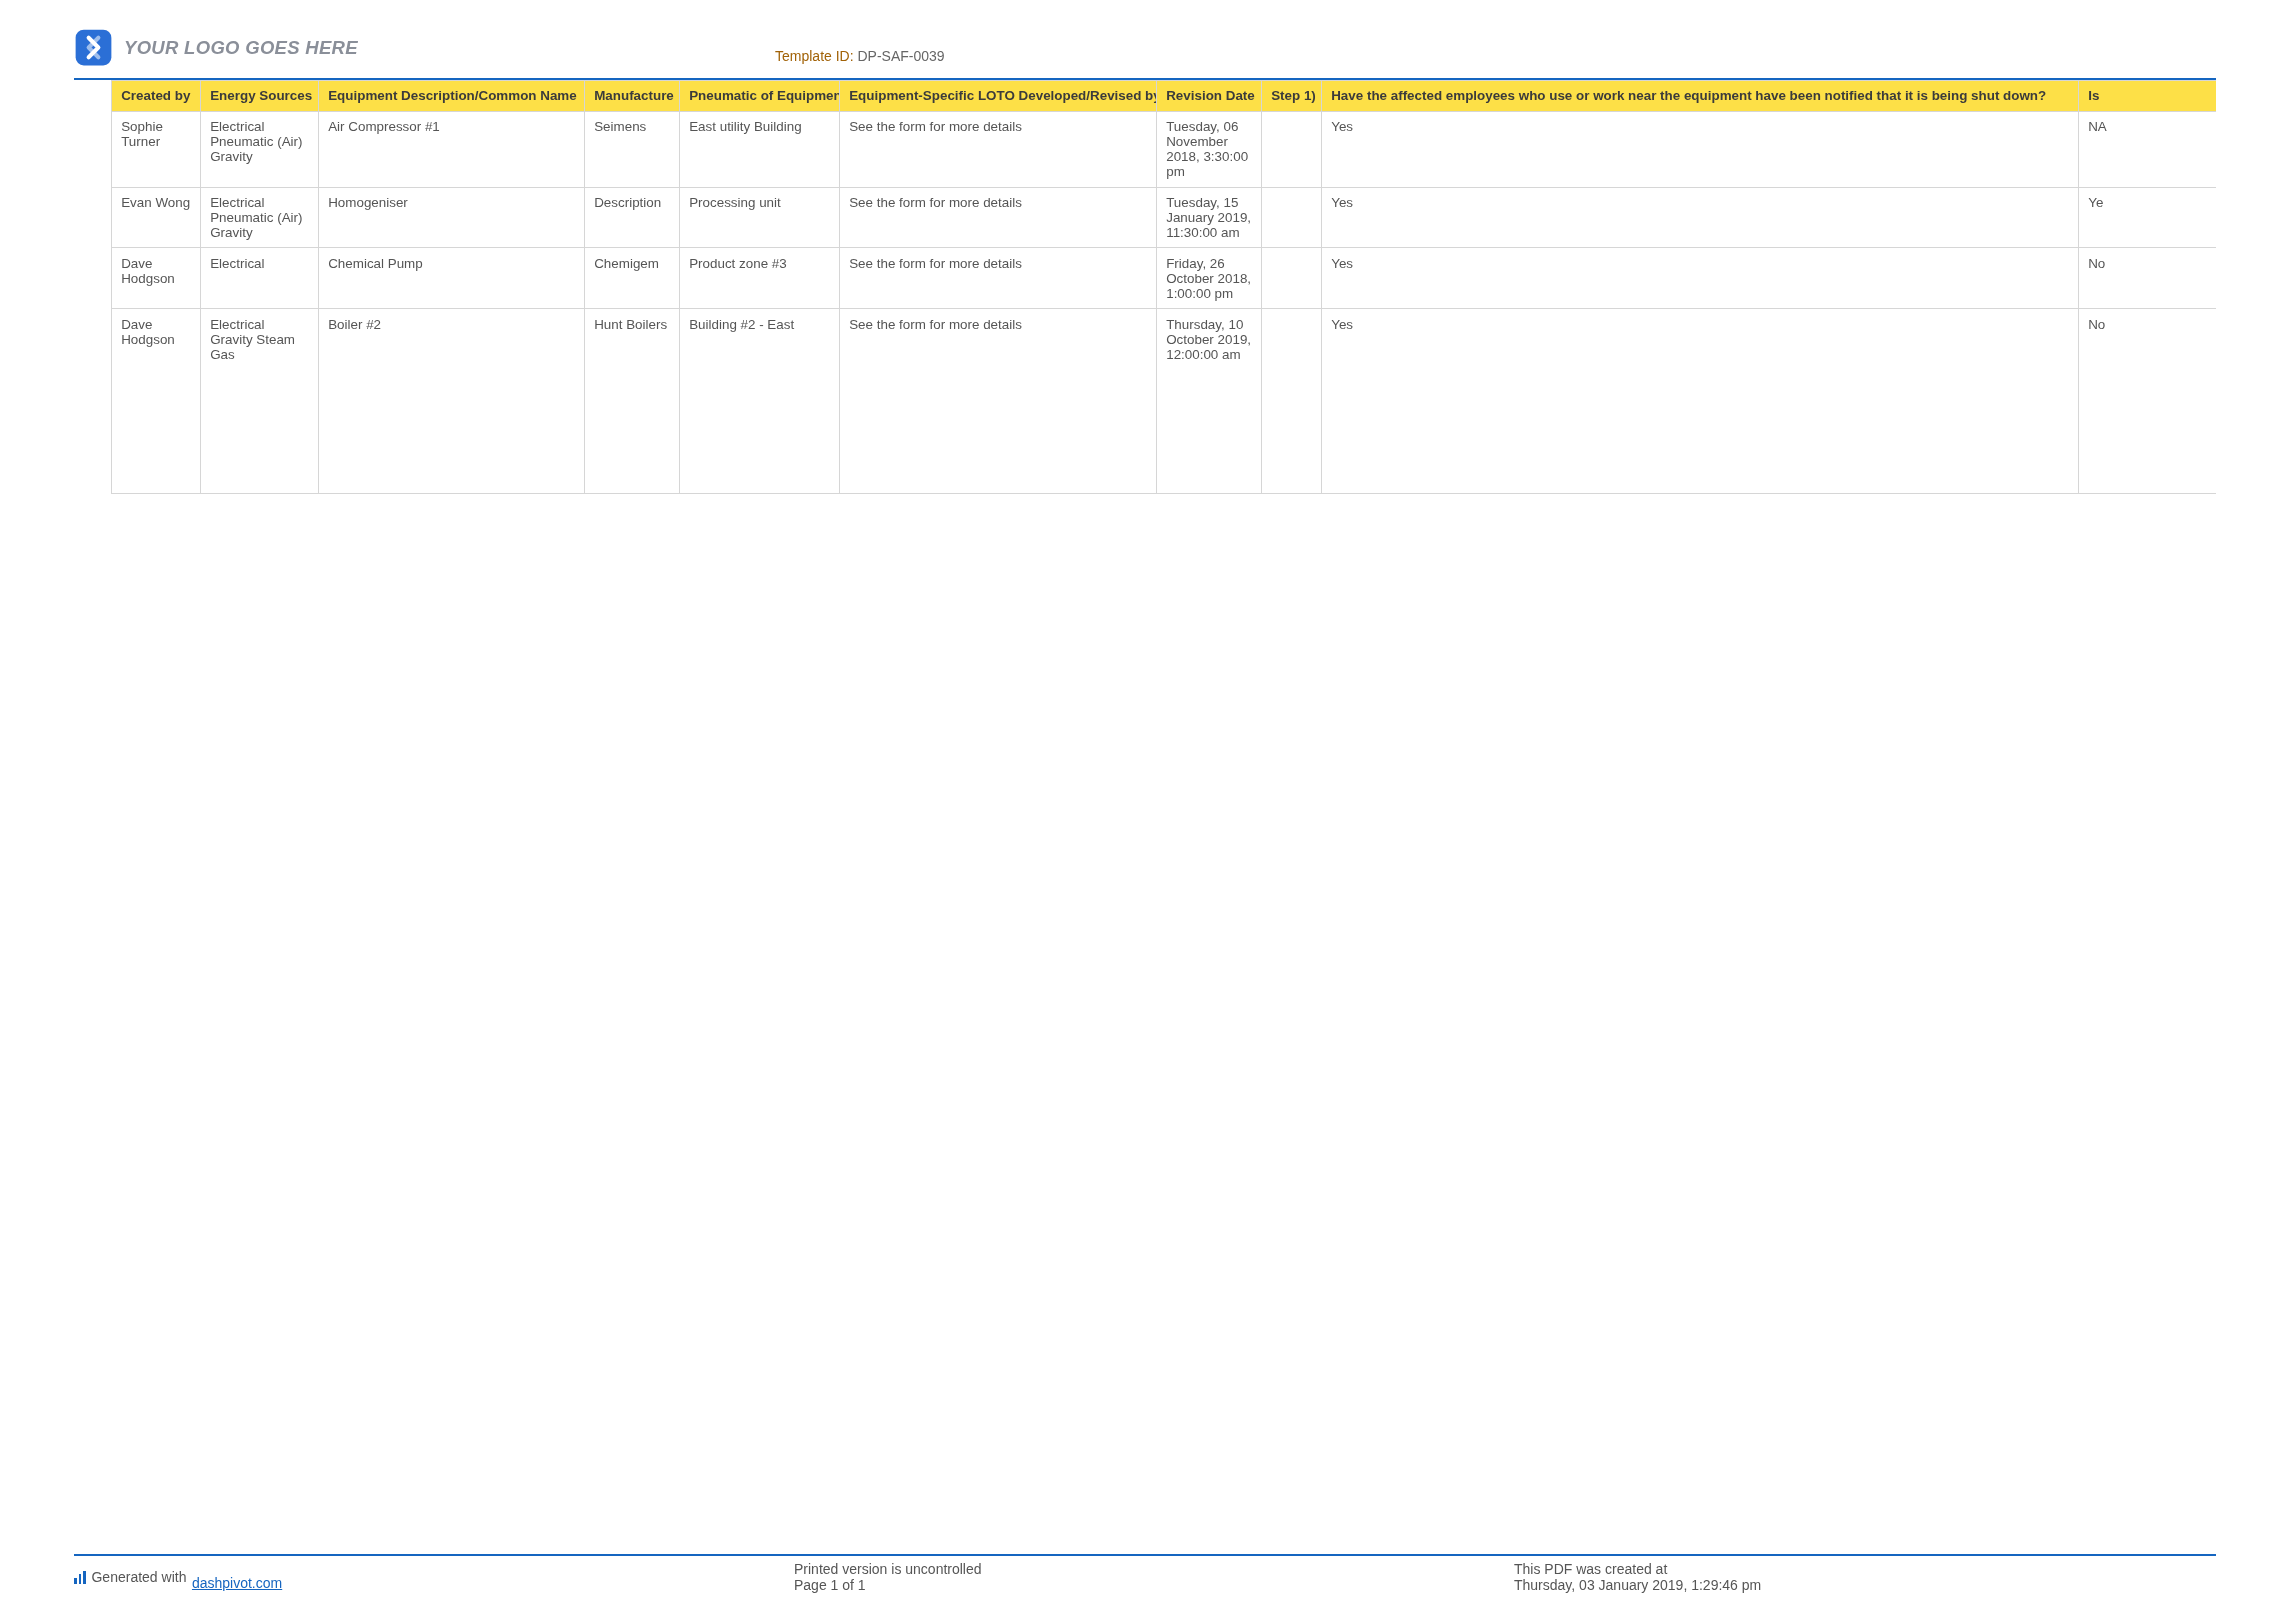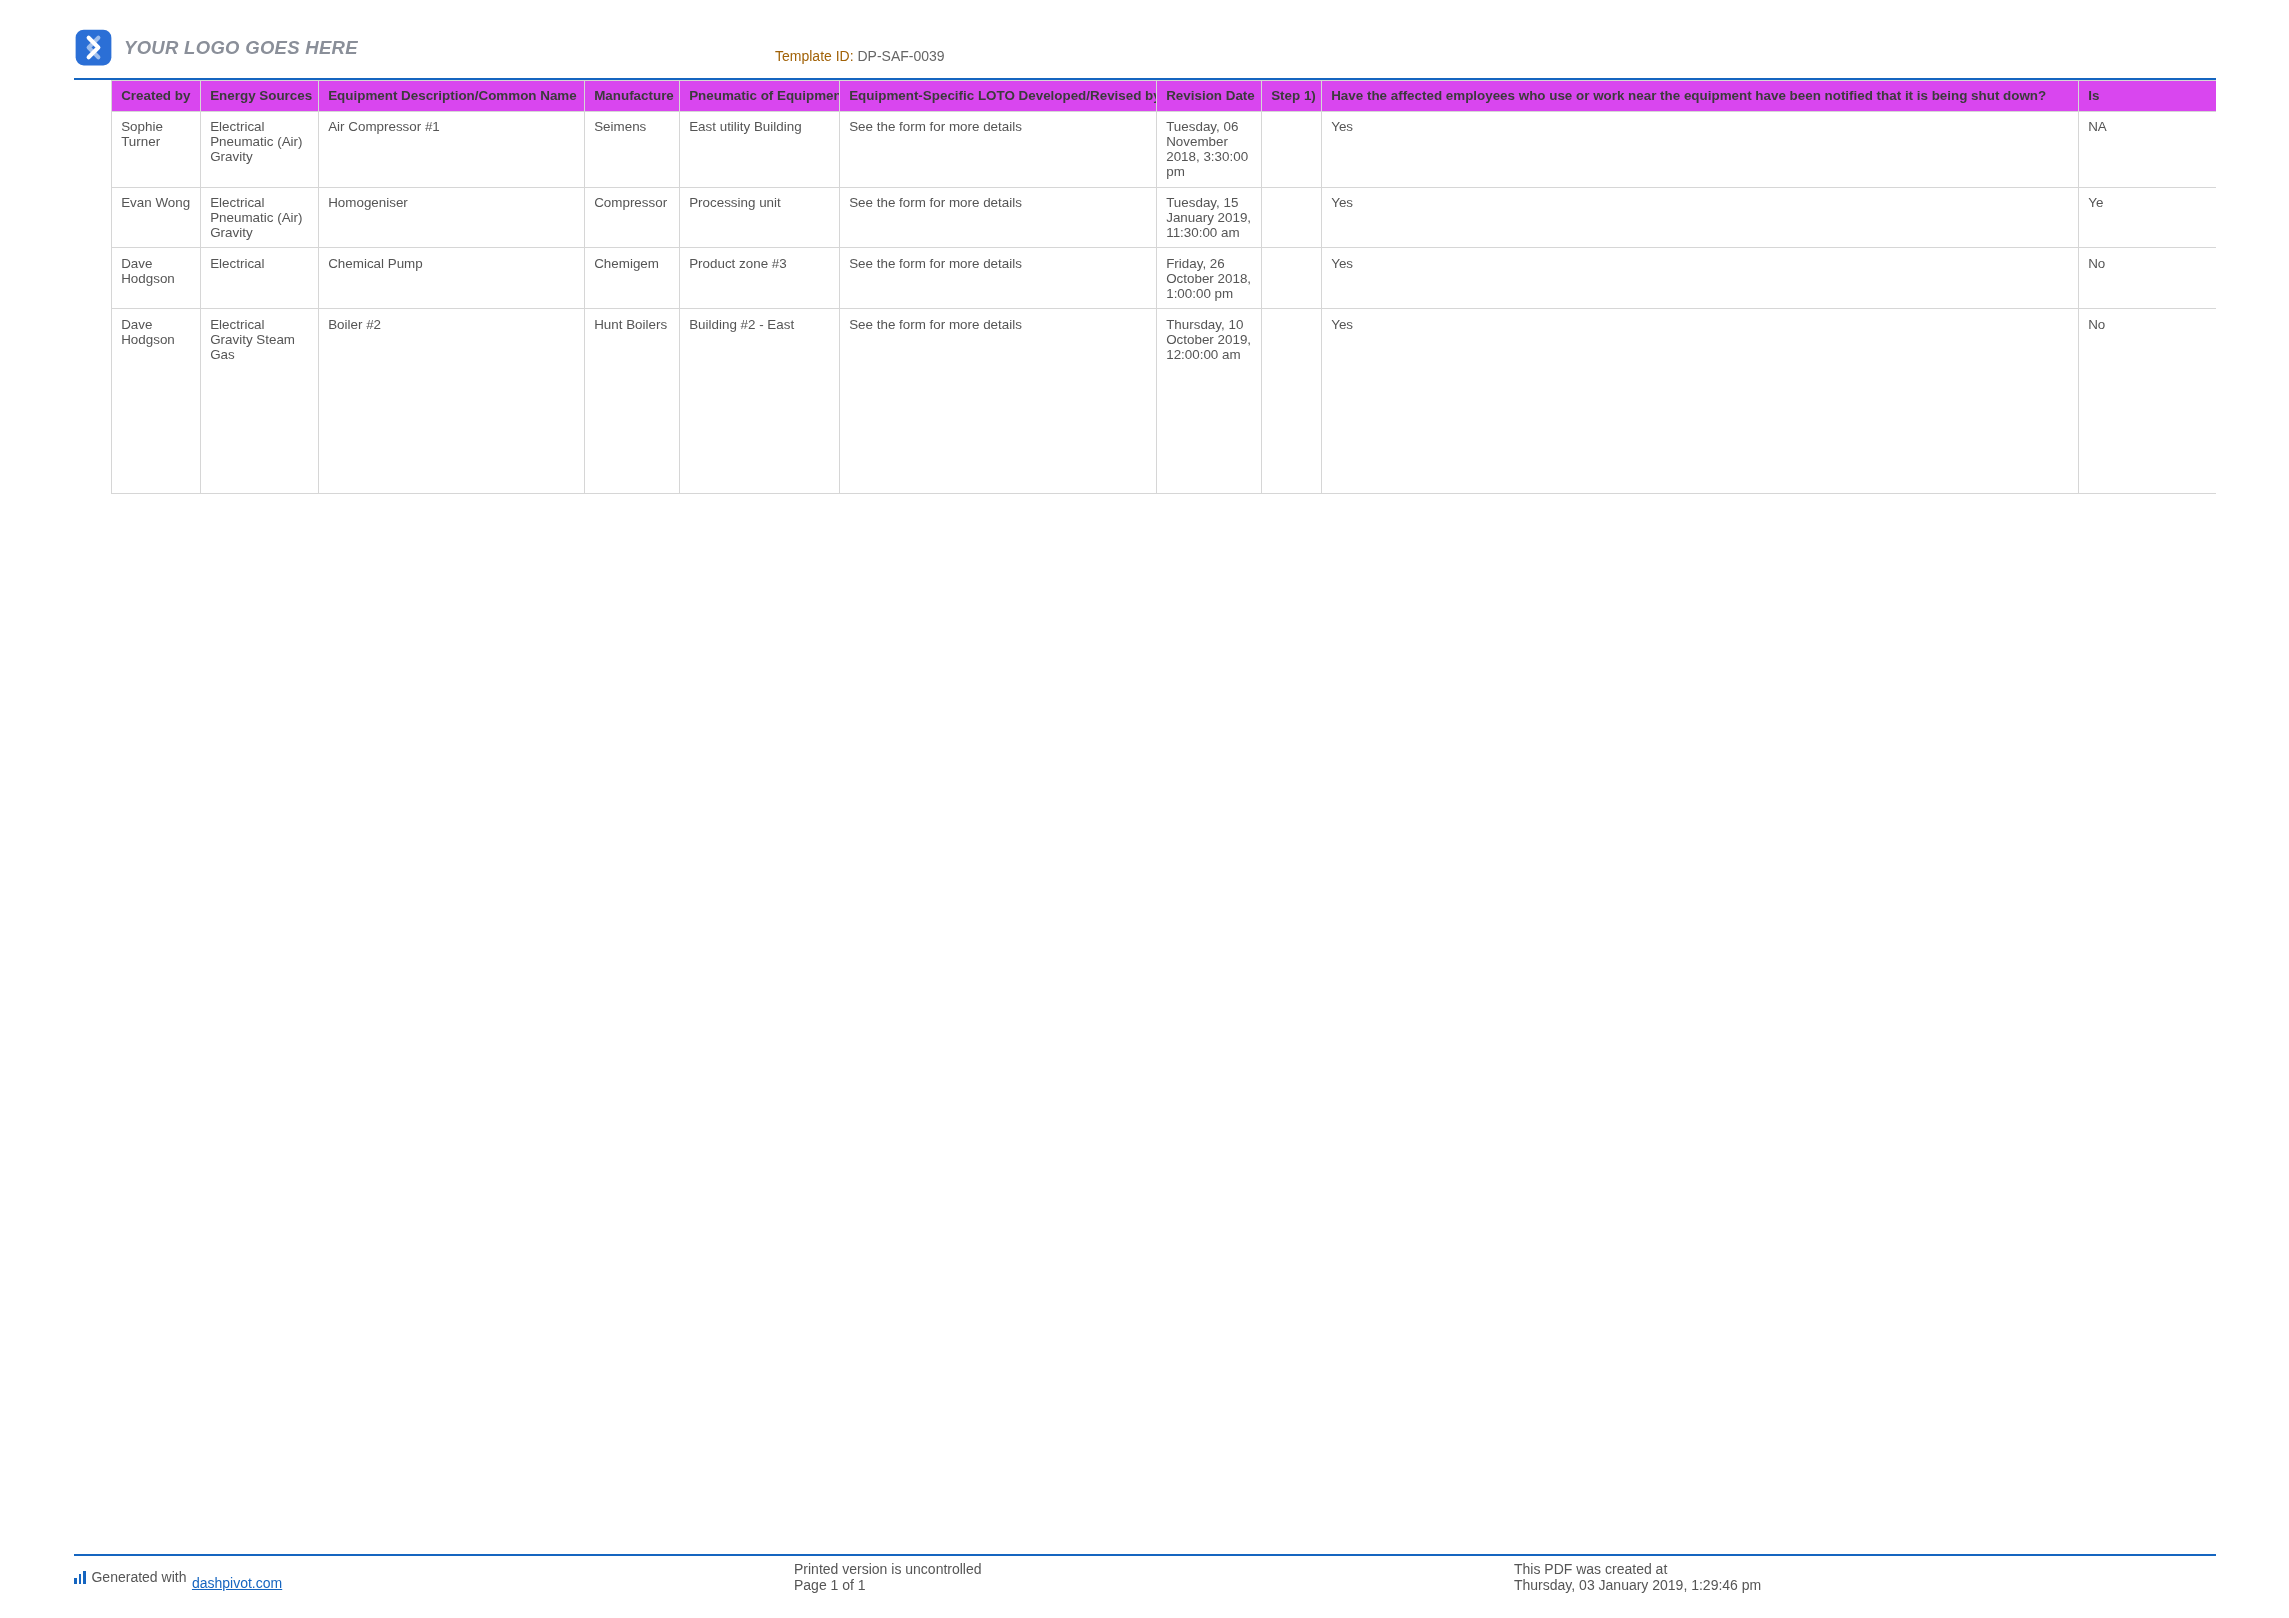--- a/index.html
+++ b/index.html
@@ -66,21 +66,21 @@
     overflow: hidden;
   }
   table.reg {
     border-collapse: collapse;
     font-size: 13.4px;
     color: #444;
     table-layout: fixed;
     width: 2178px;
   }
   table.reg th {
-    background: #d946ef;
+    background: #fde047;
     border: 0.9px solid #d6d6d6;
     text-align: left;
     font-weight: 700;
     padding: 7.4px 9.2px;
     color: #3b3b3b;
     white-space: nowrap;
     overflow: hidden;
   }
   table.reg td {
     border: 0.9px solid #d6d6d6;
@@ -168,21 +168,21 @@
         <td>See the form for more details</td>
         <td>Tuesday, 06 November 2018, 3:30:00 pm</td>
         <td></td>
         <td>Yes</td>
         <td>NA</td>
       </tr>
       <tr>
         <td>Evan Wong</td>
         <td>Electrical   Pneumatic (Air)   Gravity</td>
         <td>Homogeniser</td>
-        <td>Compressor</td>
+        <td>Description</td>
         <td>Processing unit</td>
         <td>See the form for more details</td>
         <td>Tuesday, 15 January 2019, 11:30:00 am</td>
         <td></td>
         <td>Yes</td>
         <td>Ye</td>
       </tr>
       <tr>
         <td>Dave Hodgson</td>
         <td>Electrical</td>

